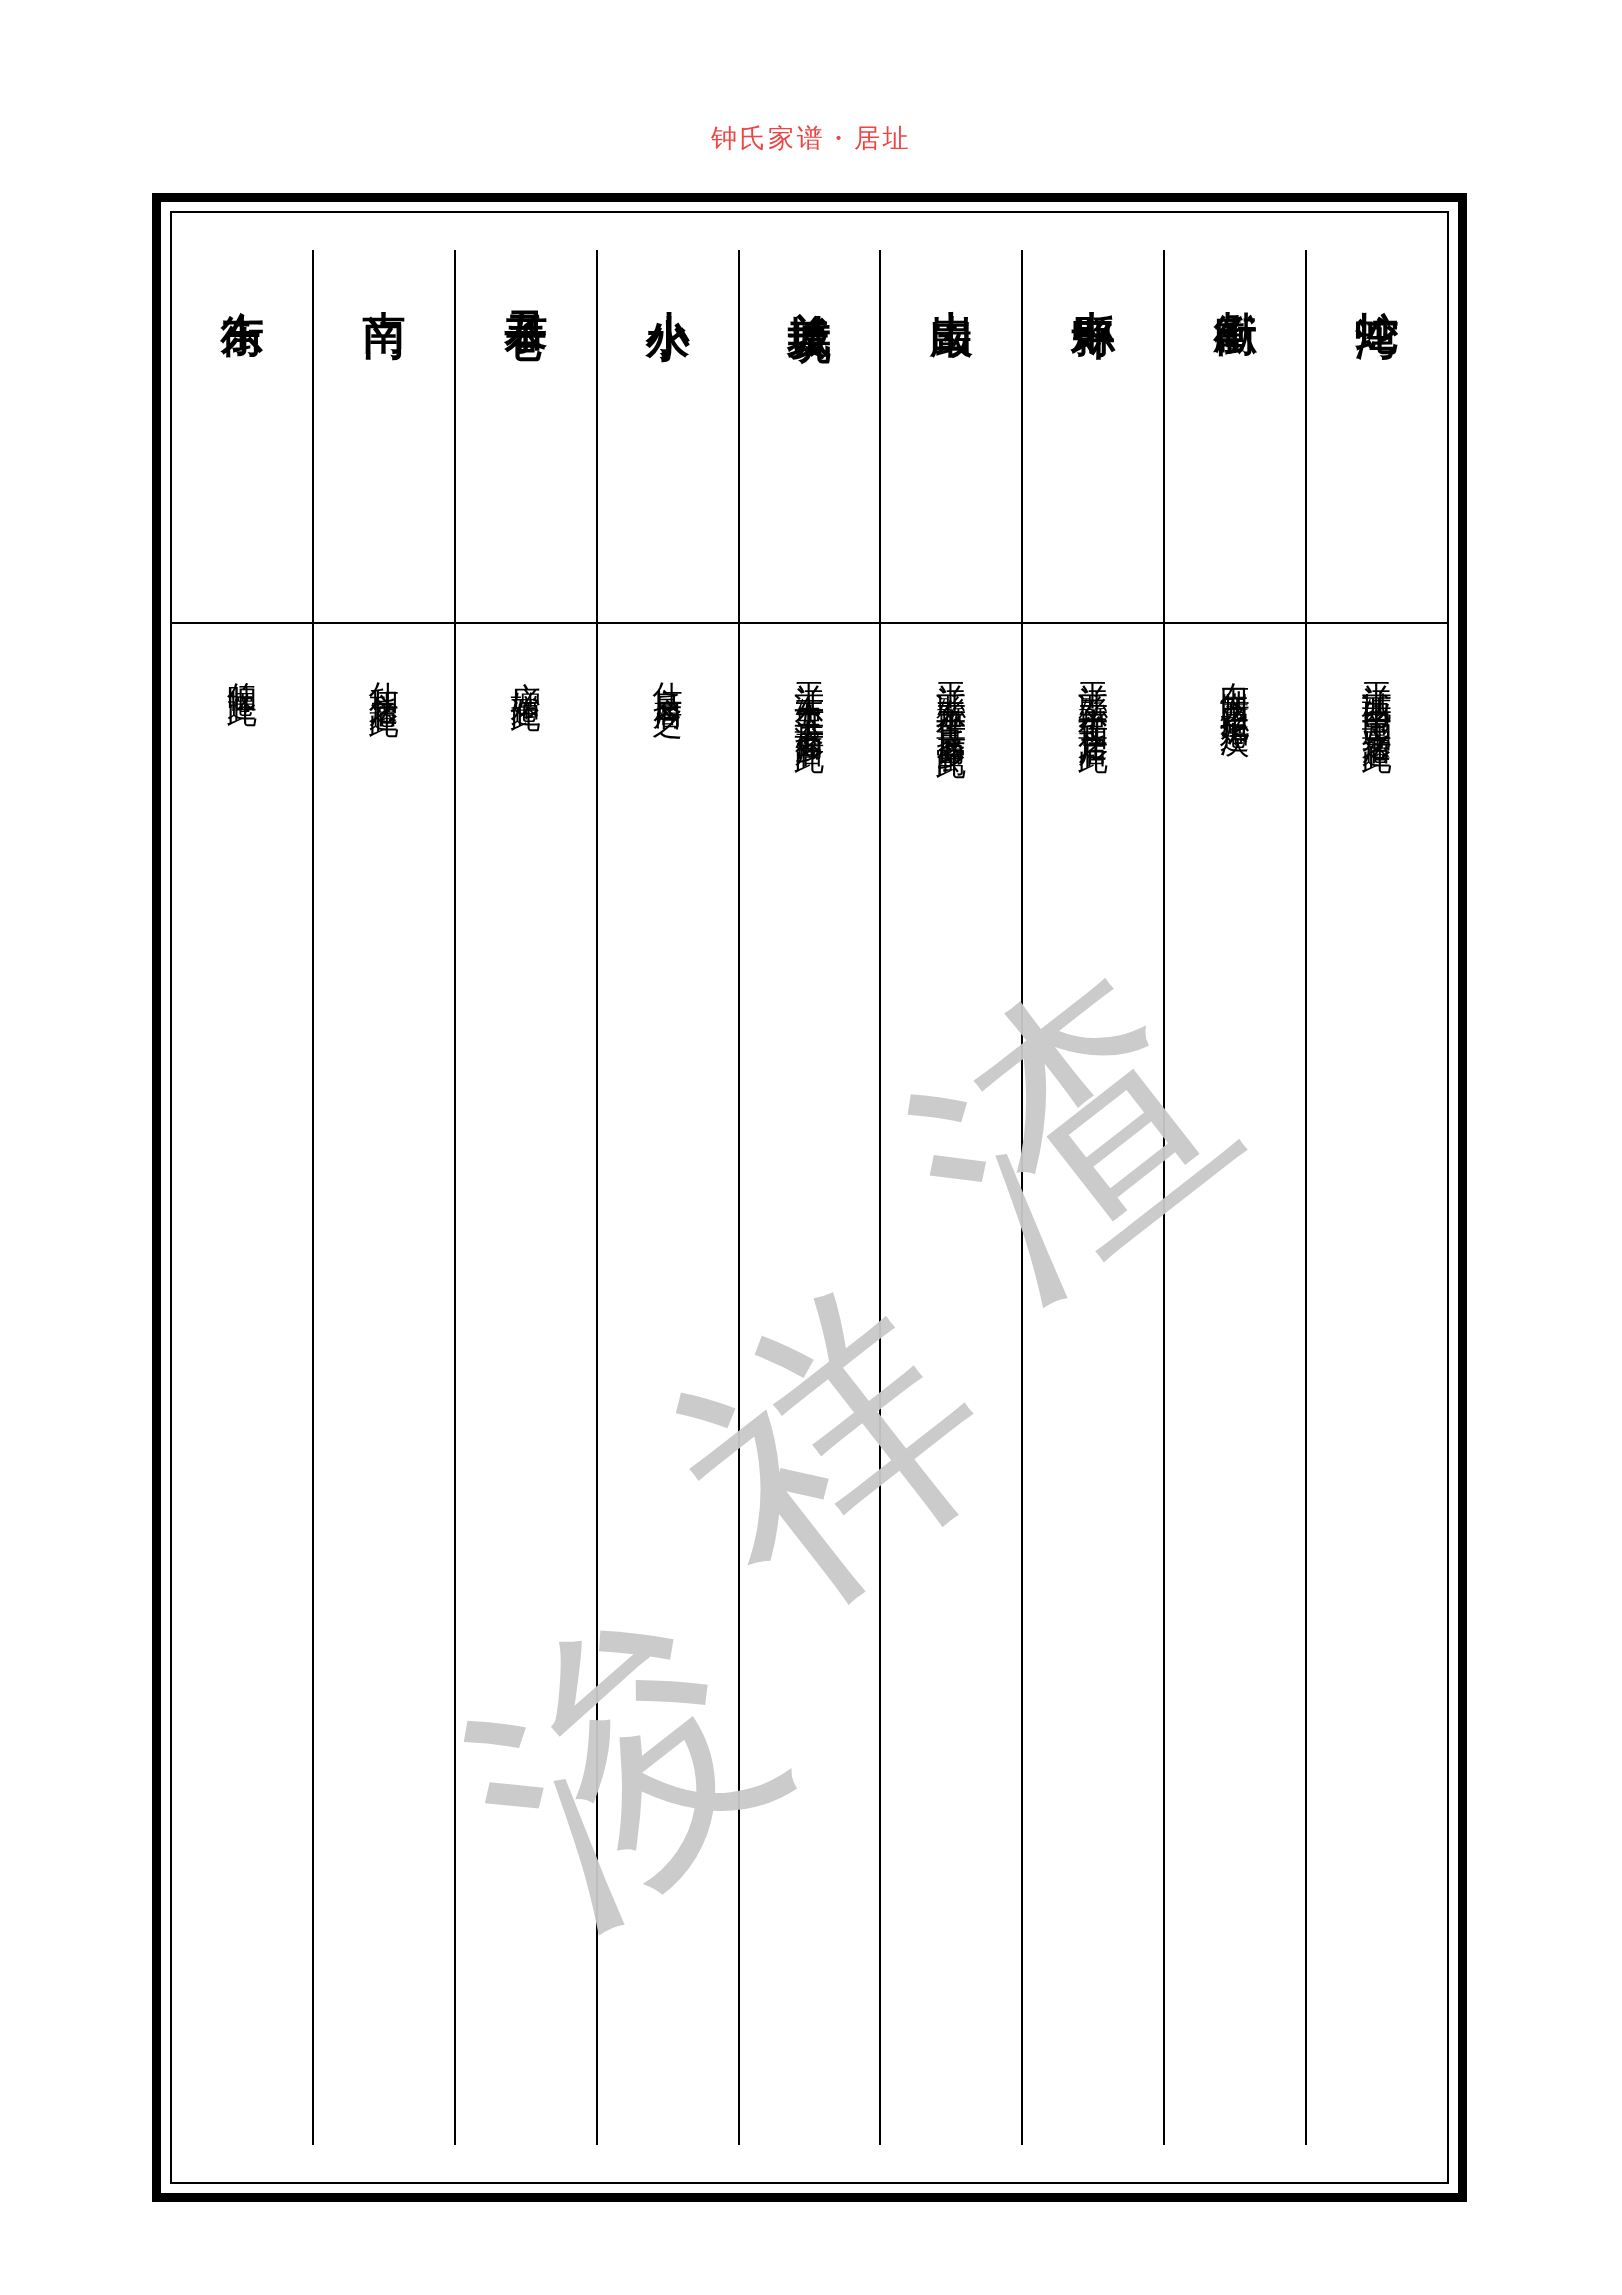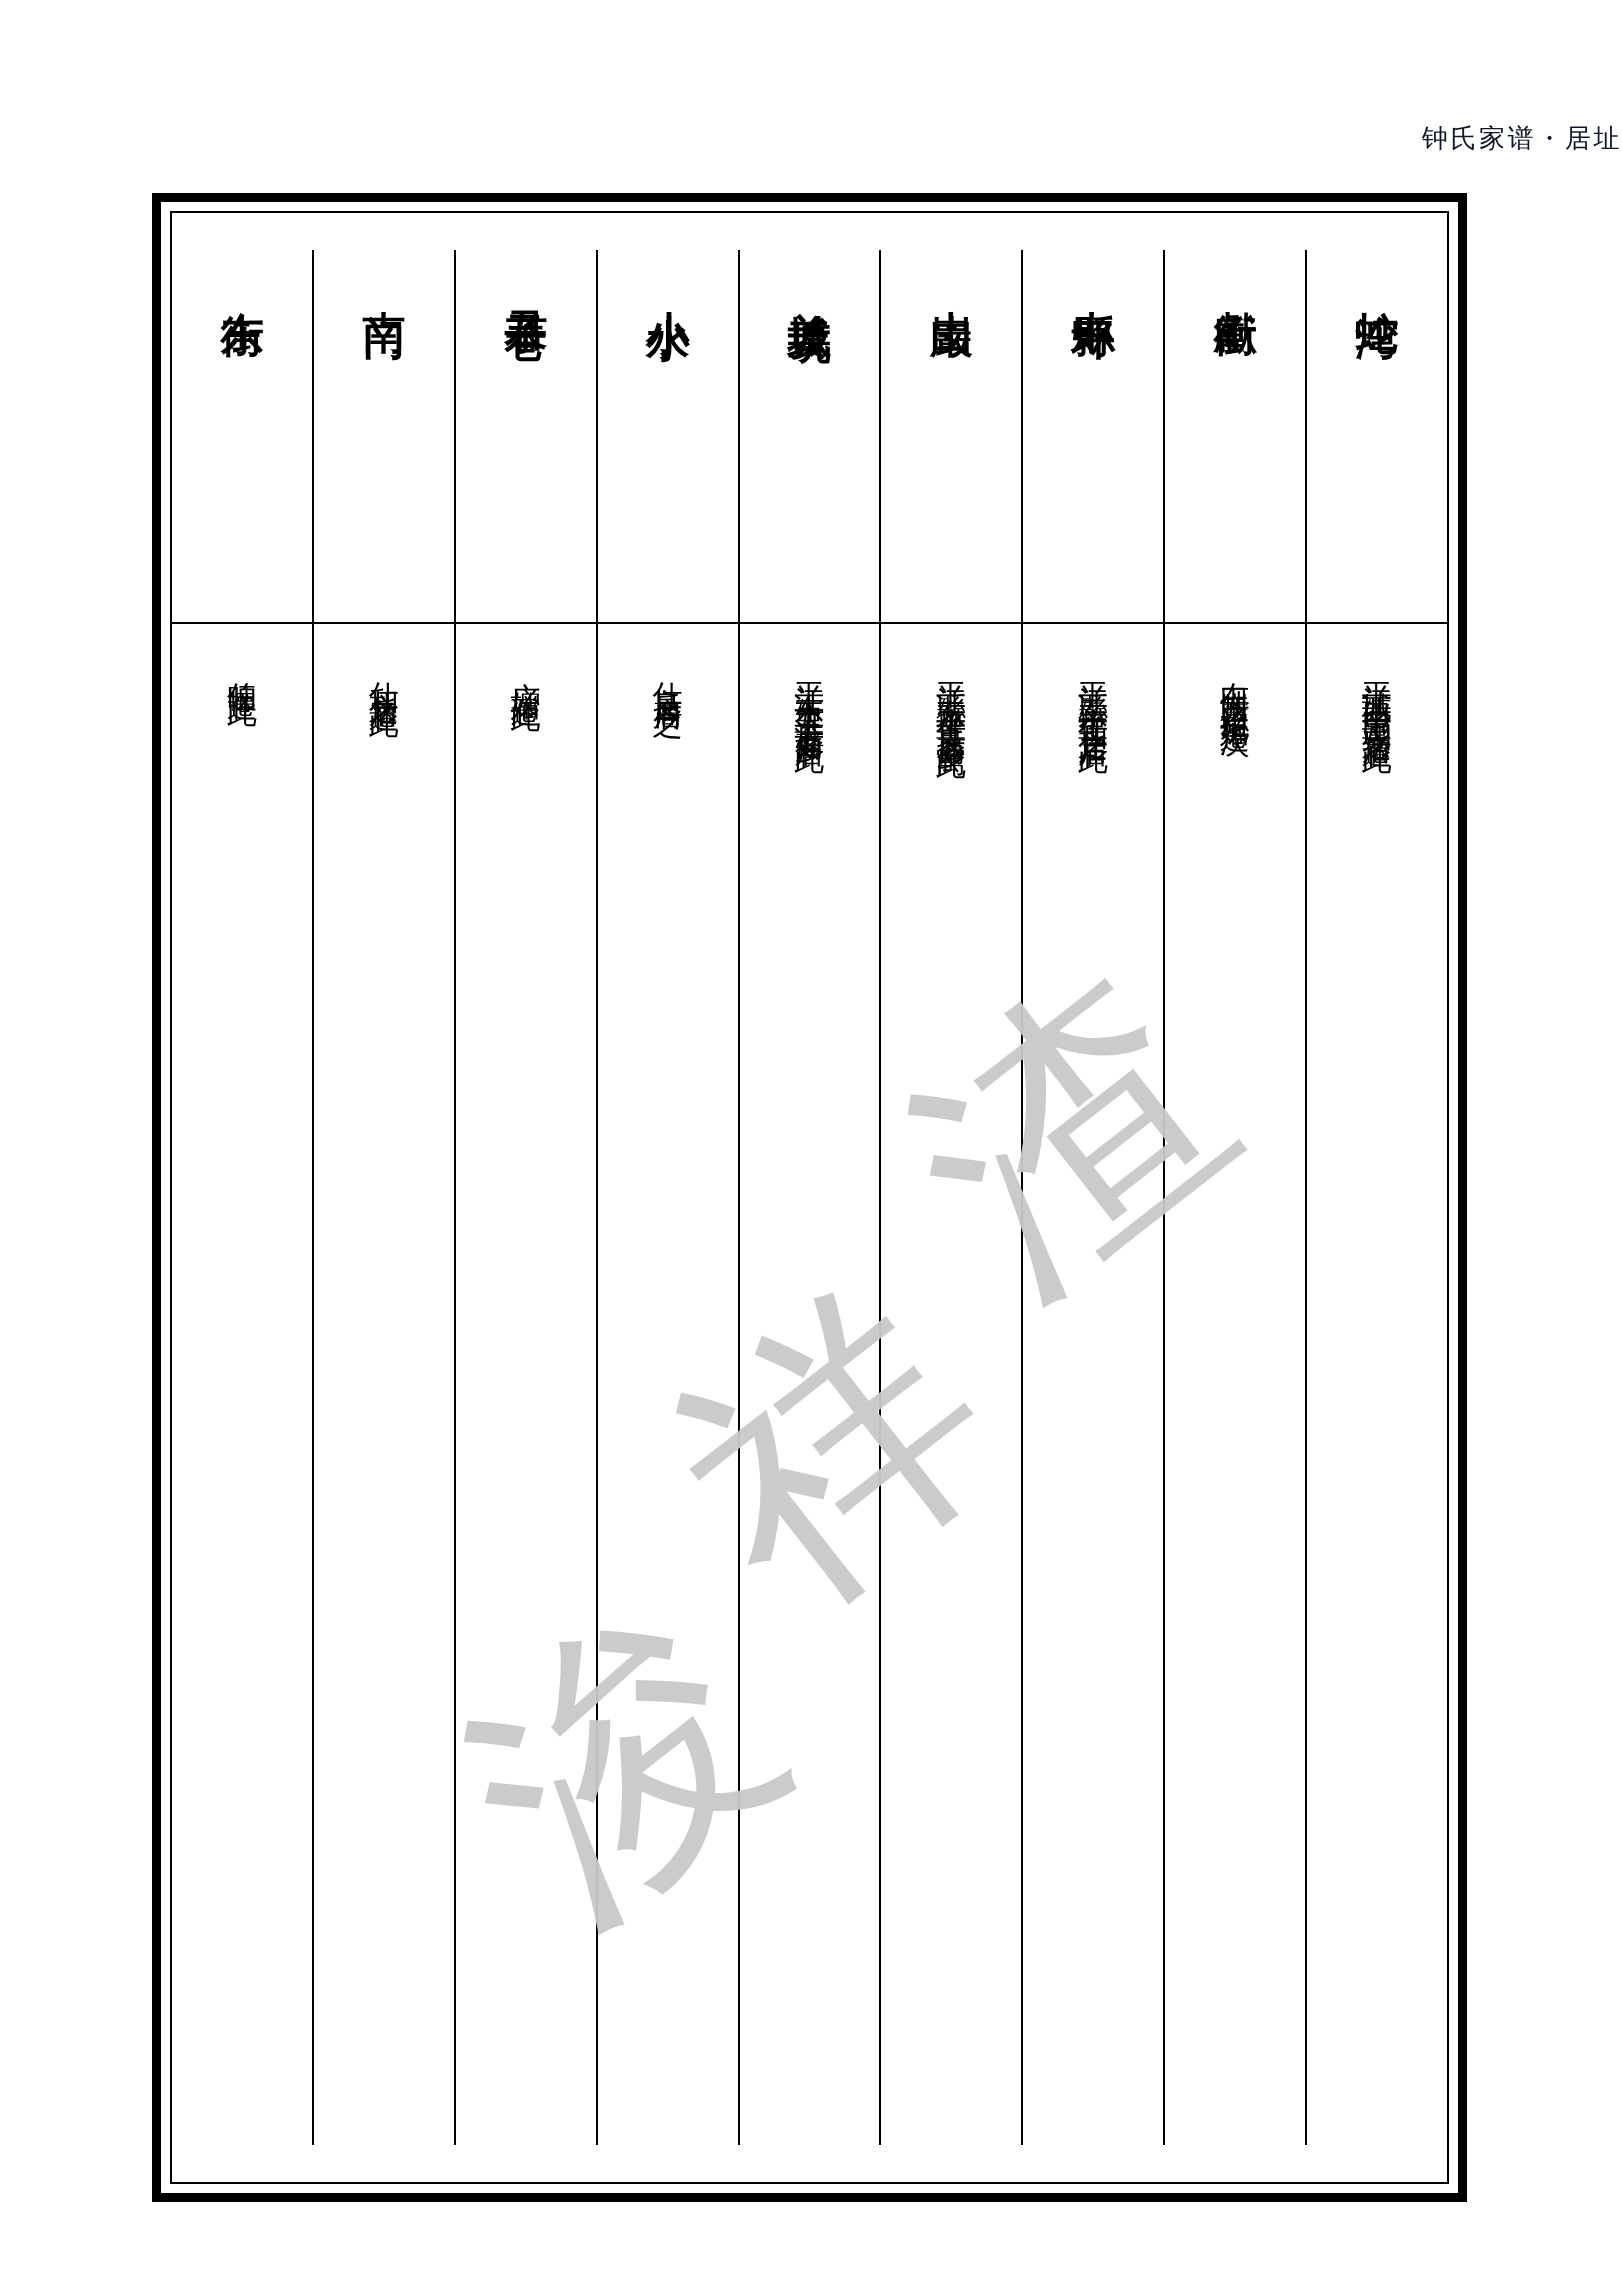--- a/index.html
+++ b/index.html
@@ -15,24 +15,24 @@
     color: #000000;
     overflow: hidden;
   }
 
   
   .page-header {
     position: absolute;
     top: 121px;
     left: 0;
     width: 100%;
-    text-align: right;
+    text-align: center;
     font-size: 26px;
     letter-spacing: 2.6px;
-    color: #0f172a;
+    color: #ef4444;
   }
 
   
   .frame-outer {
     position: absolute;
     left: 152px;
     top: 193px;
     width: 1315px;
     height: 2009px;
     border: 9.2px solid #000;

